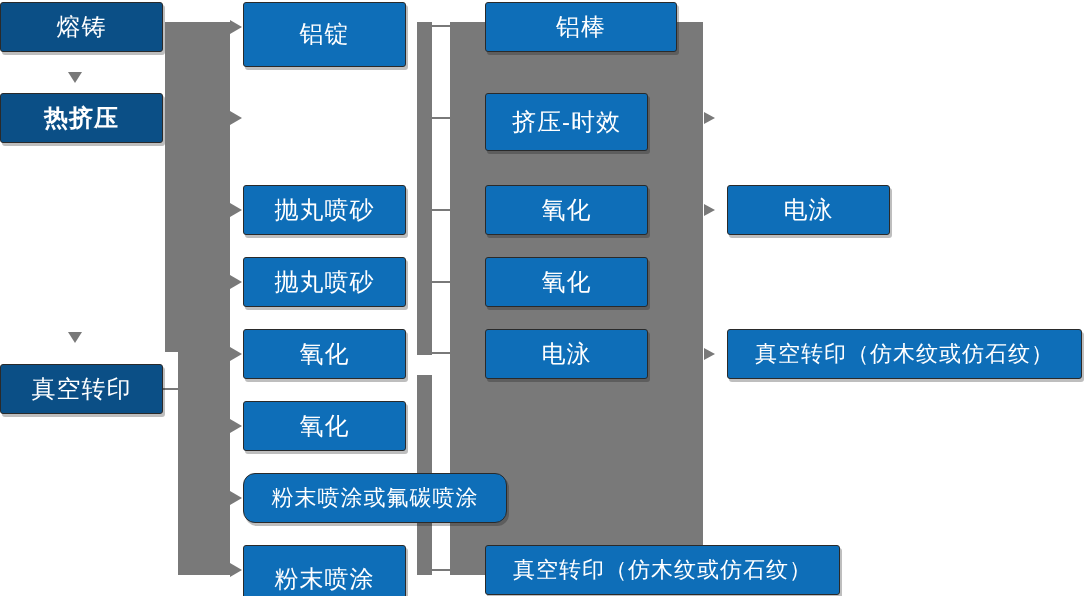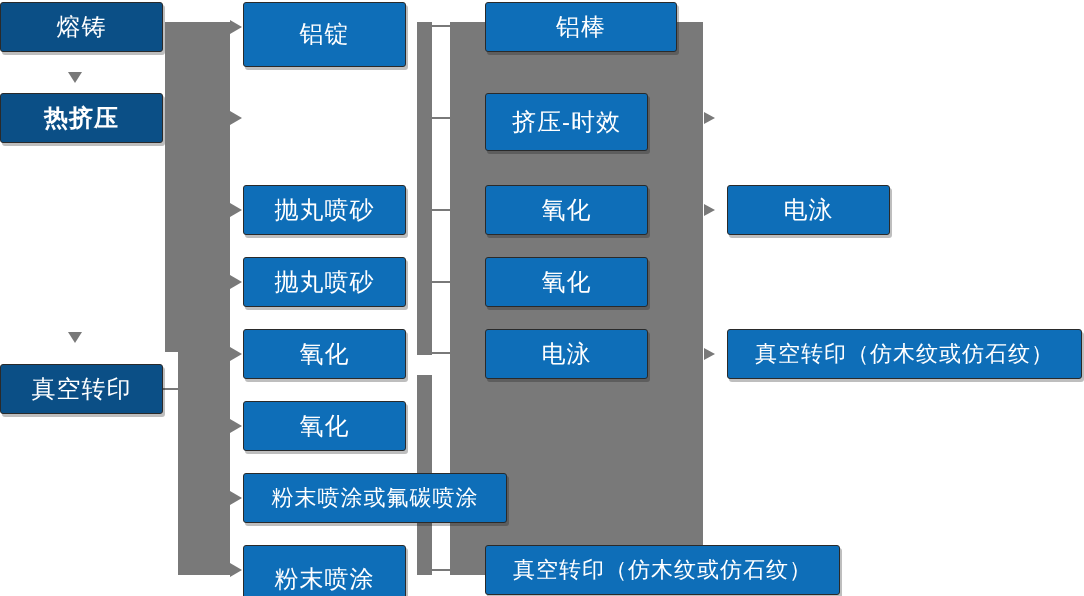--- a/index.html
+++ b/index.html
@@ -132,21 +132,21 @@
   </div>
   <div class="node light" style="left:243px; top:257px; width:163px; height:50px;">
     <span>抛丸喷砂</span>
   </div>
   <div class="node light" style="left:243px; top:329px; width:163px; height:50px;">
     <span>氧化</span>
   </div>
   <div class="node light" style="left:243px; top:401px; width:163px; height:50px;">
     <span>氧化</span>
   </div>
-  <div class="node light wide" style="left:243px; top:473px; width:264px; height:50px;">
+  <div class="node light wide" style="left:243px; top:473px; width:264px; height:50px;border-radius:12px;">
     <span>粉末喷涂或氟碳喷涂</span>
   </div>
   <div class="node light" style="left:243px; top:545px; width:163px; height:68px;">
     <span>粉末喷涂</span>
   </div>
 
   <div class="node light" style="left:485px; top:2px; width:192px; height:50px;">
     <span>铝棒</span>
   </div>
   <div class="node light" style="left:485px; top:93px; width:163px; height:58px;">

